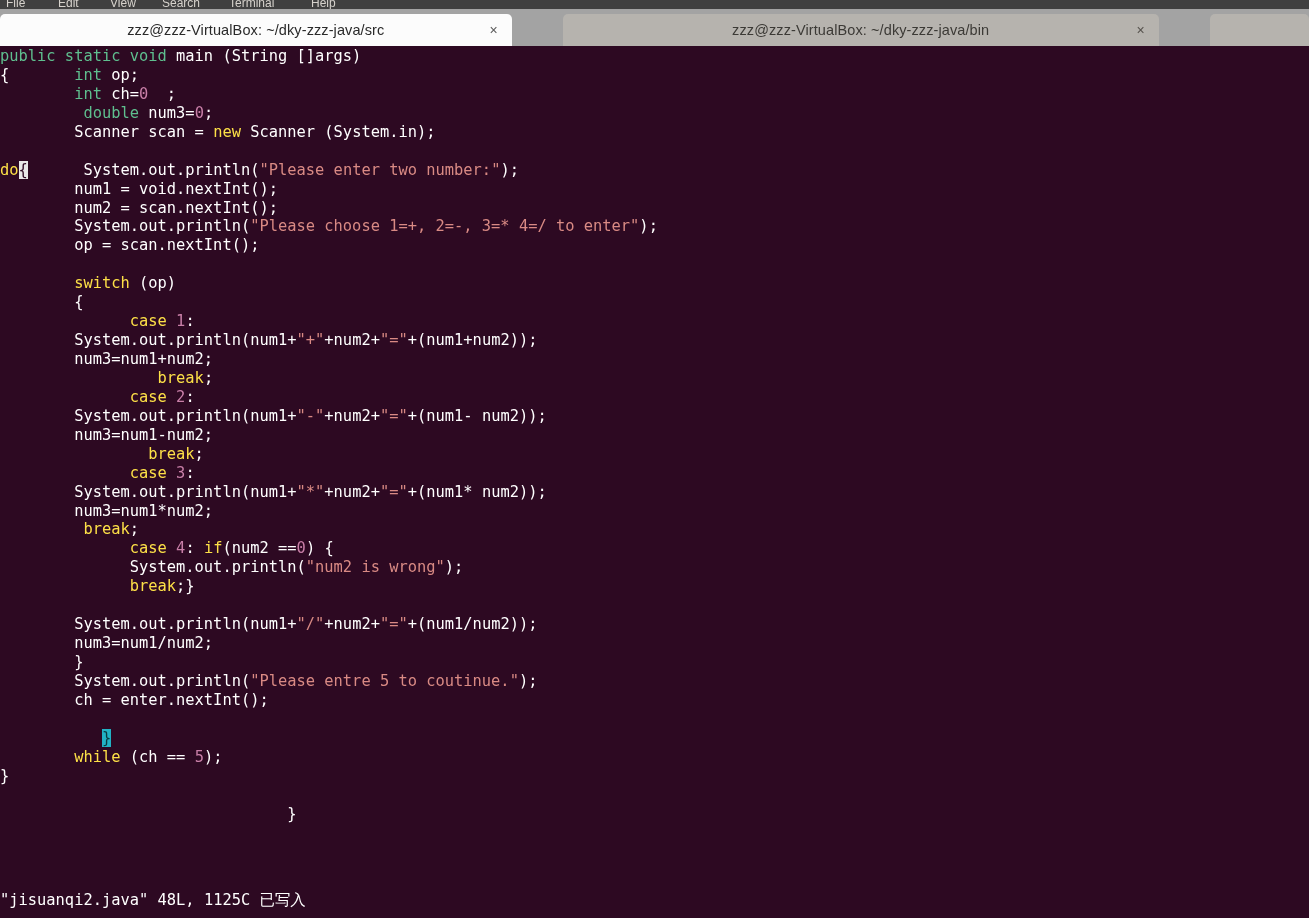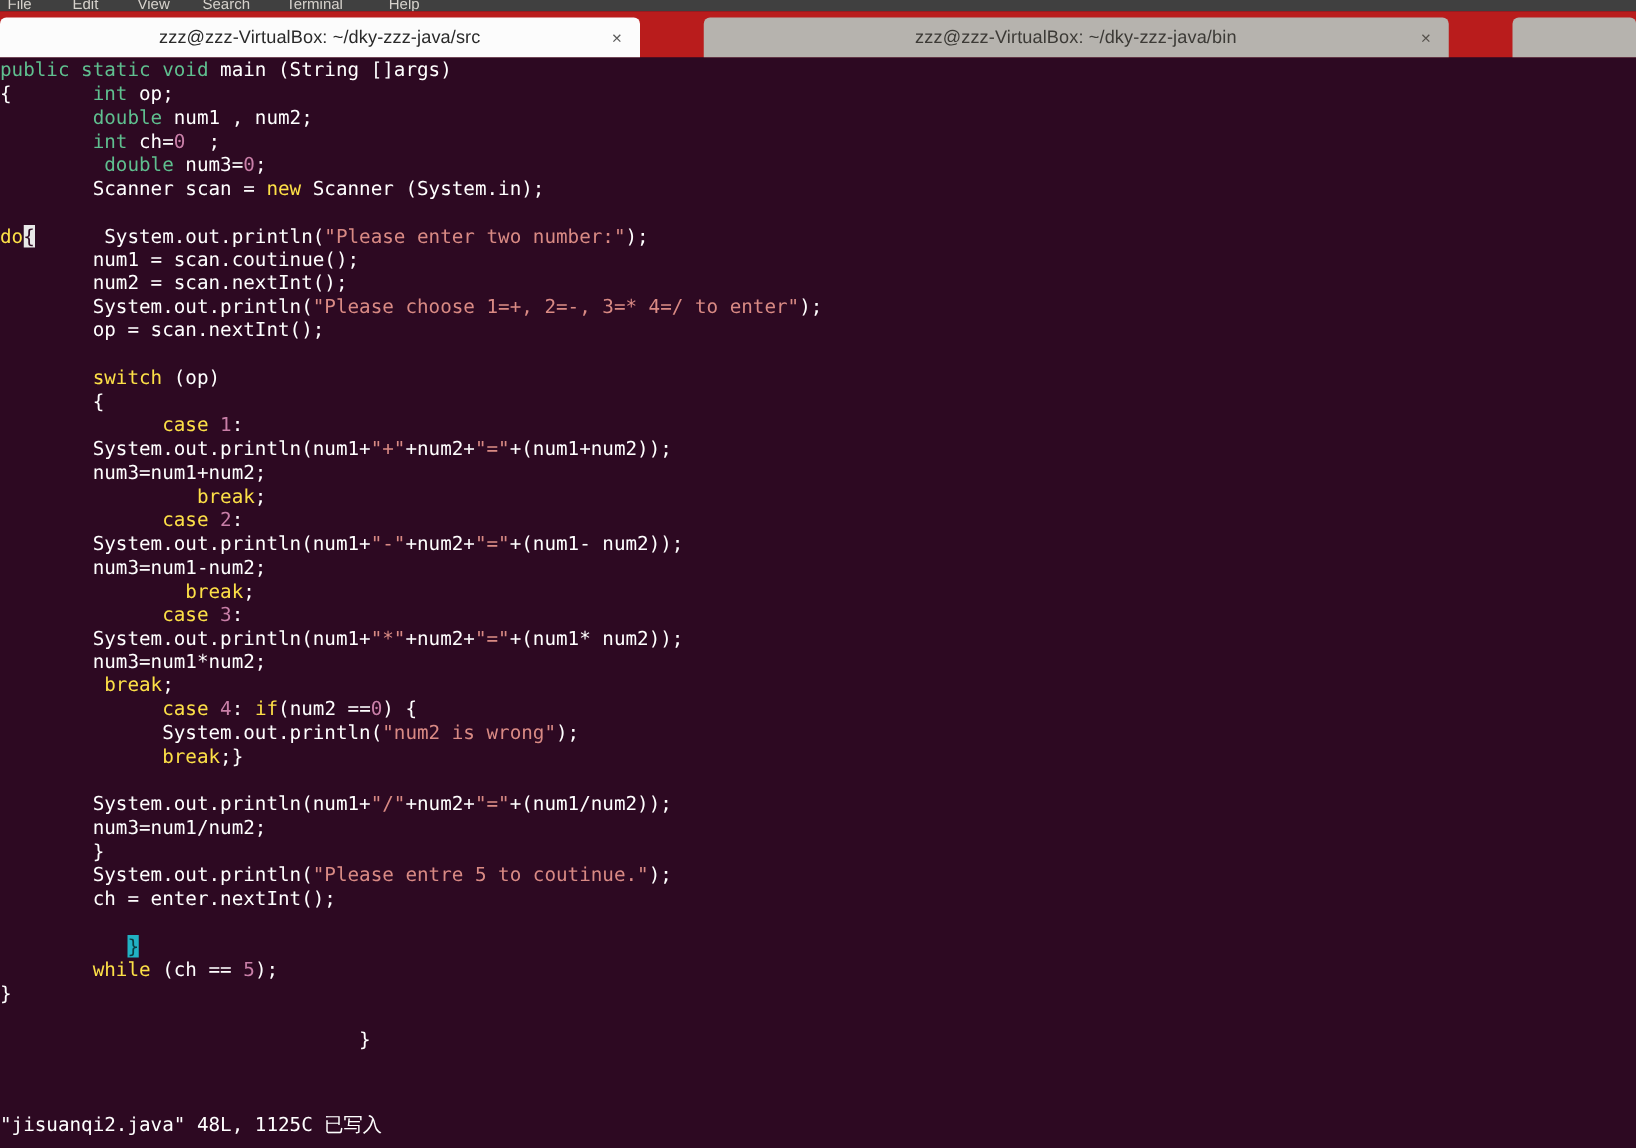--- a/index.html
+++ b/index.html
@@ -33,21 +33,21 @@
     bottom: 0px;
     font-family: "Liberation Sans", sans-serif;
     font-size: 12px;
     color: #d6d2cc;
     line-height: 12px;
     white-space: nowrap;
   }
 
   #tabbar {
     height: 37px;
-    background: #b91c1c;
+    background: #a3a3a3;
     position: relative;
     display: flex;
     align-items: flex-end;
     padding: 0;
     box-sizing: border-box;
     gap: 47px;
   }
   .tab {
     height: 32px;
     margin-top: 5px;
@@ -175,27 +175,26 @@
       <span class="tab-title">zzz@zzz-VirtualBox: ~/dky-zzz-java/bin</span>
       <span class="tab-close">×</span>
     </div>
     <div class="tab filler"></div>
   </div>
 
   <div id="terminal-body">
     <div id="code-area">
         <div class="line"><span class="typ">public static void</span><span class="pln"> main (String []args)</span></div>
         <div class="line"><span class="pln">{       </span><span class="typ">int</span><span class="pln"> op;</span></div>
-        <div class="line"><span class="pln">        </span><span class="typ">double</span><span class="pln"> num1 , num2;</span></div>
         <div class="line"><span class="pln">        </span><span class="typ">int</span><span class="pln"> ch=</span><span class="num">0</span><span class="pln">  ;</span></div>
         <div class="line"><span class="pln">         </span><span class="typ">double</span><span class="pln"> num3=</span><span class="num">0</span><span class="pln">;</span></div>
         <div class="line"><span class="pln">        Scanner scan = </span><span class="kw">new</span><span class="pln"> Scanner (System.in);</span></div>
         <div class="line">&nbsp;</div>
         <div class="line"><span class="kw">do</span><span class="cursor">{</span><span class="pln">      System.out.println(</span><span class="str">"Please enter two number:"</span><span class="pln">);</span></div>
-        <div class="line"><span class="pln">        num1 = scan.coutinue();</span></div>
+        <div class="line"><span class="pln">        num1 = void.nextInt();</span></div>
         <div class="line"><span class="pln">        num2 = scan.nextInt();</span></div>
         <div class="line"><span class="pln">        System.out.println(</span><span class="str">"Please choose 1=+, 2=-, 3=* 4=/ to enter"</span><span class="pln">);</span></div>
         <div class="line"><span class="pln">        op = scan.nextInt();</span></div>
         <div class="line">&nbsp;</div>
         <div class="line"><span class="pln">        </span><span class="kw">switch</span><span class="pln"> (op)</span></div>
         <div class="line"><span class="pln">        {</span></div>
         <div class="line"><span class="pln">              </span><span class="kw">case</span><span class="pln"> </span><span class="num">1</span><span class="pln">:</span></div>
         <div class="line"><span class="pln">        System.out.println(num1+</span><span class="str">"+"</span><span class="pln">+num2+</span><span class="str">"="</span><span class="pln">+(num1+num2));</span></div>
         <div class="line"><span class="pln">        num3=num1+num2;</span></div>
         <div class="line"><span class="pln">                 </span><span class="kw">break</span><span class="pln">;</span></div>

